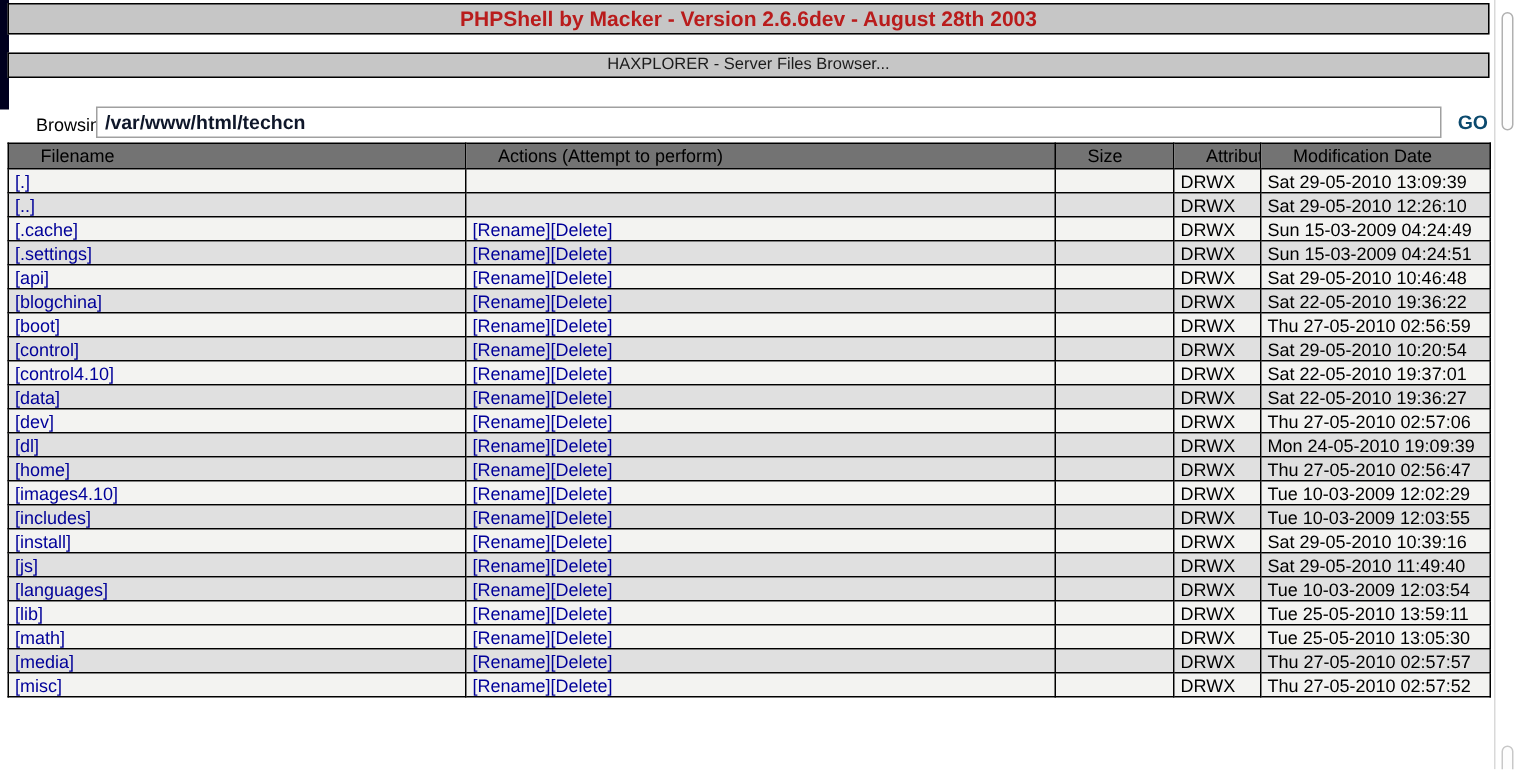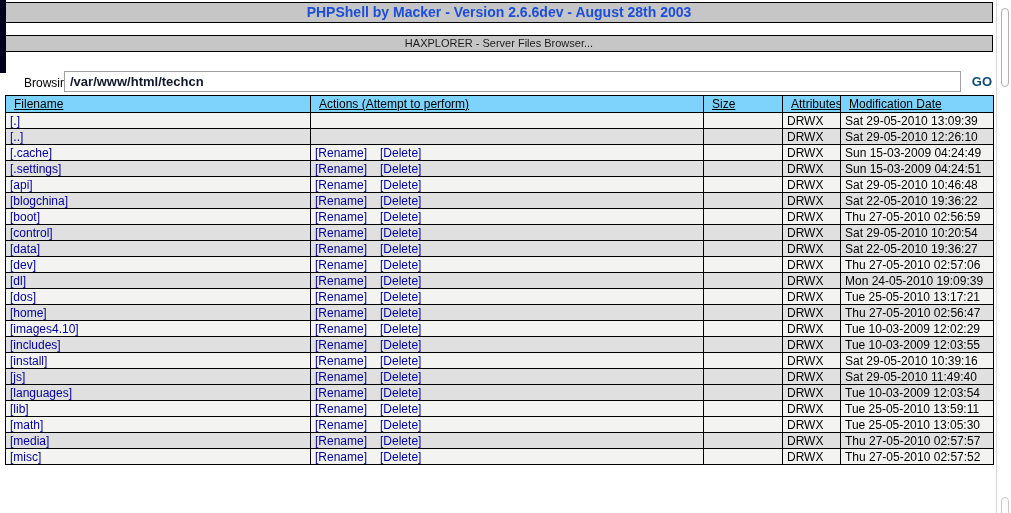--- a/index.html
+++ b/index.html
@@ -9,21 +9,21 @@
     background:#ffffff;
     font-family:"Liberation Sans",sans-serif;
     overflow:hidden;
   }
   
   .left-stripe{position:absolute;left:0;top:0;width:6px;height:73px;background:#00001e;}
 
   .bar{
     position:absolute;left:5px;width:988px;box-sizing:border-box;
     background:#c6c6c6;border:1px solid #000;
-    text-align:center;color:#1d4ed8;
+    text-align:center;color:#b91c1c;
   }
   .bar-title{top:2px;height:21px;line-height:19px;font-size:14px;font-weight:bold;}
   .bar-sub{top:35px;height:17px;line-height:15px;font-size:11px;color:#1c1c1c;}
 
   .browse-row{position:absolute;left:5px;top:68px;width:988px;height:26px;font-size:12px;color:#000;}
   .browse-label{position:absolute;left:19px;top:8px;}
   .browse-input{
     position:absolute;left:59px;top:3px;width:897px;height:21px;box-sizing:border-box;
     border:1px solid #a0a0a0;background:#fff;
     font-family:"Liberation Sans",sans-serif;font-size:13px;font-weight:bold;color:#0f172a;
@@ -35,29 +35,29 @@
     position:absolute;left:5px;top:95px;width:988px;
     border-collapse:collapse;table-layout:fixed;
     font-size:12px;color:#000;
   }
   table.files th, table.files td{
     border:1px solid #000;
     height:15px;padding:0 4px;
     overflow:hidden;white-space:nowrap;
     font-weight:normal;text-align:left;
   }
-  table.files th{background:#7dd3fc;height:16px;padding-left:8px;text-decoration:underline;}
+  table.files th{background:#737373;height:16px;padding-left:21px;}
   tr.odd{background:#f3f3f1;}
   tr.even{background:#e0e0e0;}
   td.c-name{padding-left:8px;}
   td.c-act{text-align:center;}
   td.c-attr{text-align:center;font-weight:bold;}
   td.c-date{padding-left:7px;}
   a.lnk{color:#000099;text-decoration:none;}
-  a.del{margin-left:13px;}
+  a.del{}
 
   
   .scroll-strip{position:absolute;right:0;top:0;width:17px;height:513px;background:#ffffff;}
   .scroll-line{position:absolute;left:2px;top:0;width:1px;height:513px;background:#d9d9d9;}
   .scroll-thumb{
     position:absolute;left:7px;top:8px;width:8px;height:79px;box-sizing:border-box;
     border:1px solid #b0b0b0;border-radius:4px;background:#fdfdfd;
   }
   .scroll-thumb-bottom{
     position:absolute;left:7px;top:497px;width:8px;height:30px;box-sizing:border-box;
@@ -180,20 +180,31 @@
     <td class="c-name">
       <a class="lnk" href="#">[control]</a>
     </td>
     <td class="c-act">
       <span class="actions-wrap"><a class="lnk" href="#">[Rename]</a><a class="lnk del" href="#">[Delete]</a></span>
     </td>
     <td class="c-size"></td>
     <td class="c-attr">DRWX</td>
     <td class="c-date">Sat 29-05-2010 10:20:54</td>
   </tr>
+        <tr class="odd">
+    <td class="c-name">
+      <a class="lnk" href="#">[control4.10]</a>
+    </td>
+    <td class="c-act">
+      <span class="actions-wrap"><a class="lnk" href="#">[Rename]</a><a class="lnk del" href="#">[Delete]</a></span>
+    </td>
+    <td class="c-size"></td>
+    <td class="c-attr">DRWX</td>
+    <td class="c-date">Sat 22-05-2010 19:37:01</td>
+  </tr>
         <tr class="even">
     <td class="c-name">
       <a class="lnk" href="#">[data]</a>
     </td>
     <td class="c-act">
       <span class="actions-wrap"><a class="lnk" href="#">[Rename]</a><a class="lnk del" href="#">[Delete]</a></span>
     </td>
     <td class="c-size"></td>
     <td class="c-attr">DRWX</td>
     <td class="c-date">Sat 22-05-2010 19:36:27</td>
@@ -212,31 +223,20 @@
         <tr class="even">
     <td class="c-name">
       <a class="lnk" href="#">[dl]</a>
     </td>
     <td class="c-act">
       <span class="actions-wrap"><a class="lnk" href="#">[Rename]</a><a class="lnk del" href="#">[Delete]</a></span>
     </td>
     <td class="c-size"></td>
     <td class="c-attr">DRWX</td>
     <td class="c-date">Mon 24-05-2010 19:09:39</td>
-  </tr>
-        <tr class="odd">
-    <td class="c-name">
-      <a class="lnk" href="#">[dos]</a>
-    </td>
-    <td class="c-act">
-      <span class="actions-wrap"><a class="lnk" href="#">[Rename]</a><a class="lnk del" href="#">[Delete]</a></span>
-    </td>
-    <td class="c-size"></td>
-    <td class="c-attr">DRWX</td>
-    <td class="c-date">Tue 25-05-2010 13:17:21</td>
   </tr>
         <tr class="even">
     <td class="c-name">
       <a class="lnk" href="#">[home]</a>
     </td>
     <td class="c-act">
       <span class="actions-wrap"><a class="lnk" href="#">[Rename]</a><a class="lnk del" href="#">[Delete]</a></span>
     </td>
     <td class="c-size"></td>
     <td class="c-attr">DRWX</td>

